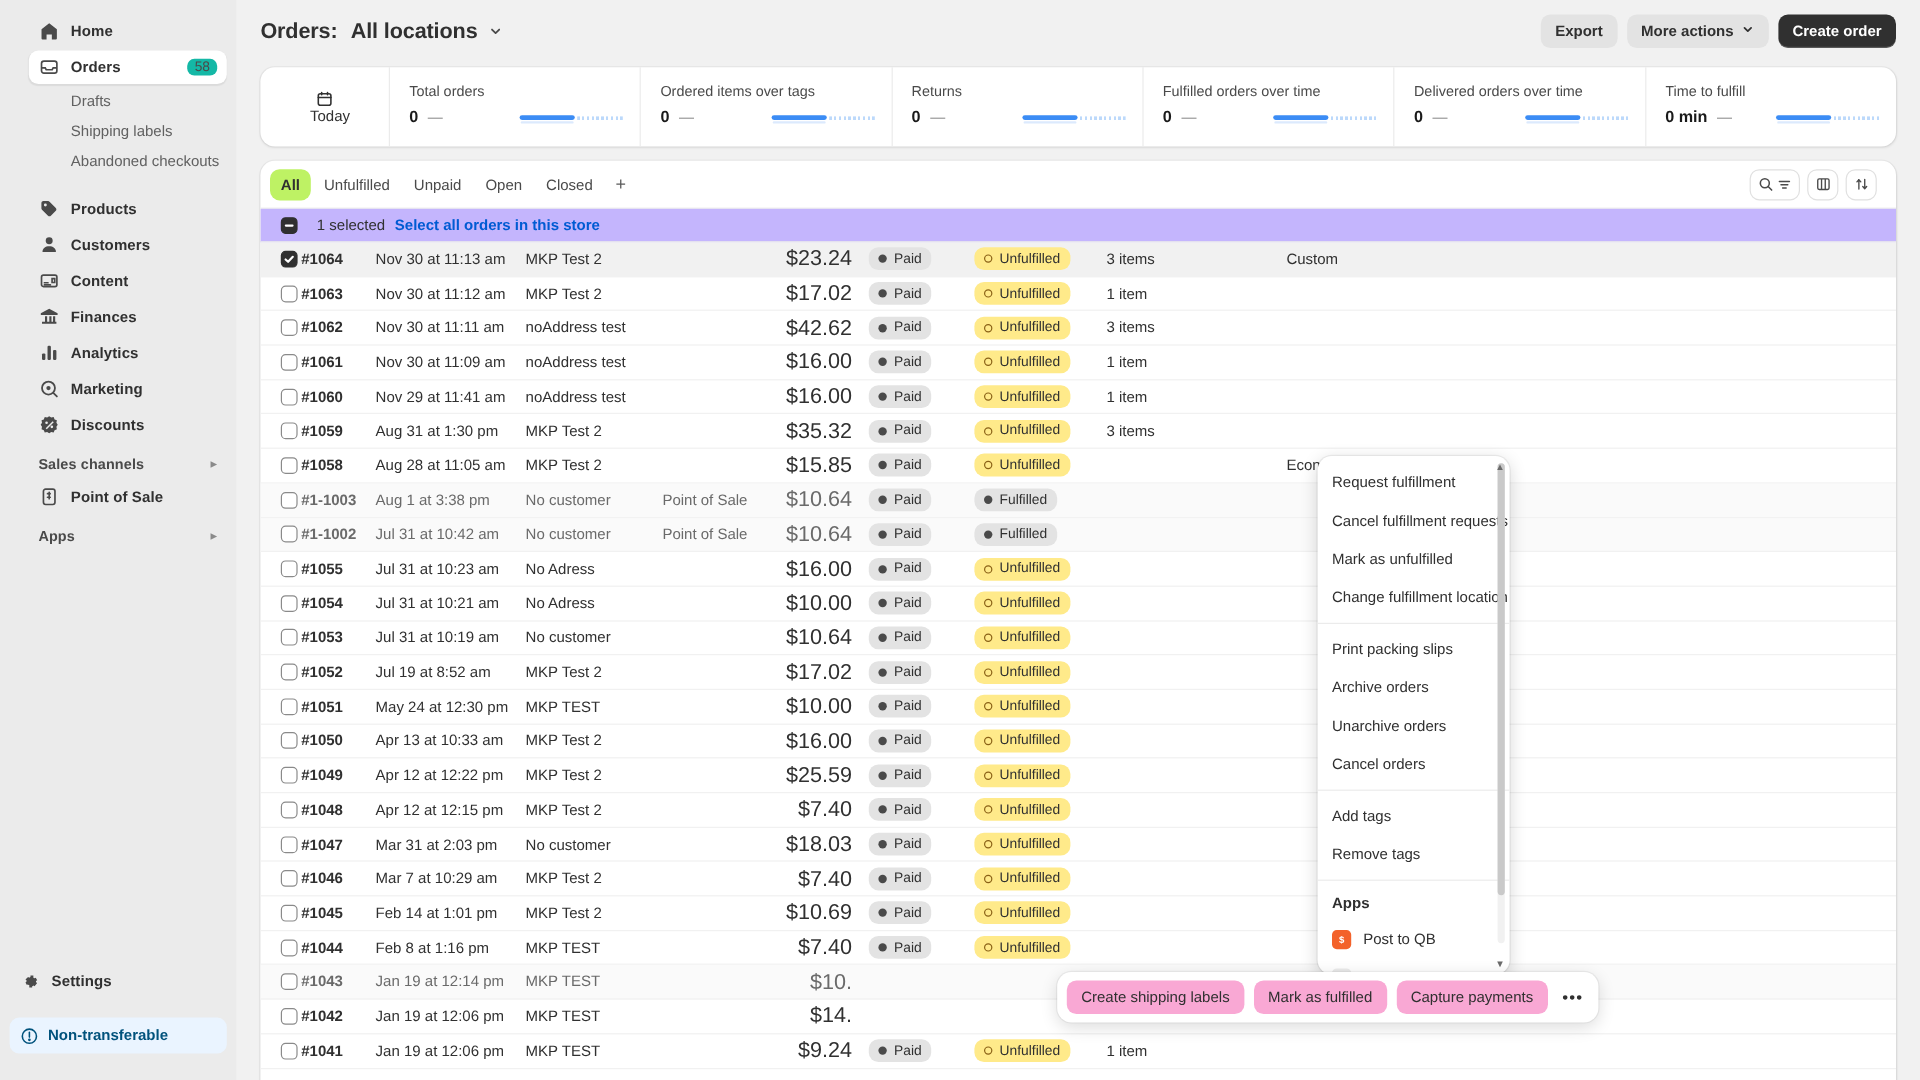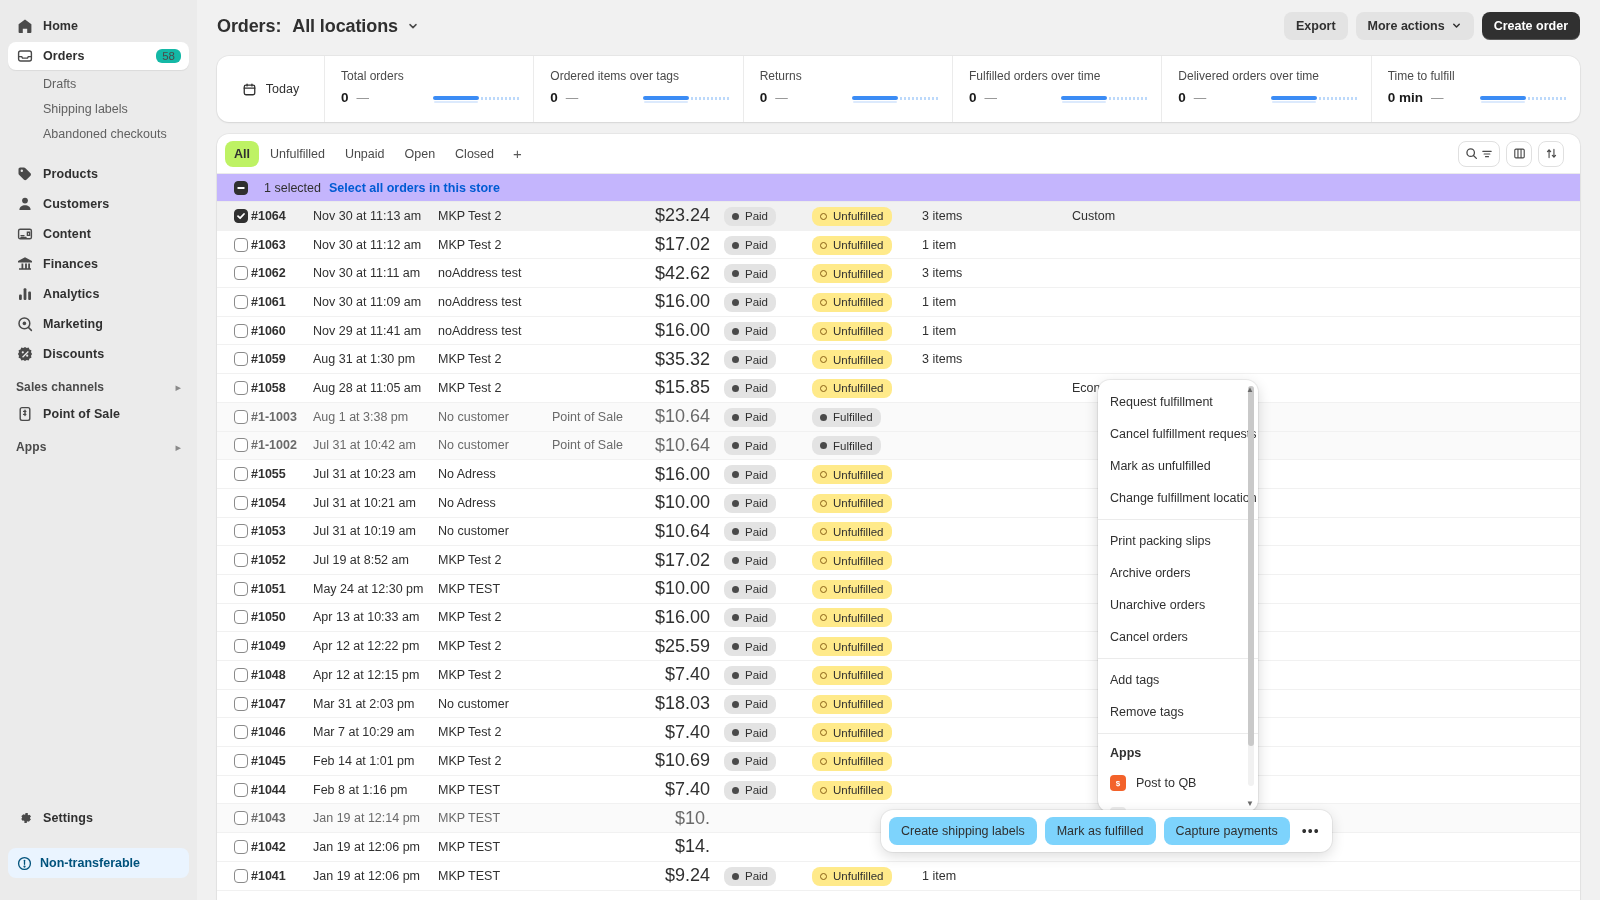--- a/index.html
+++ b/index.html
@@ -10,21 +10,21 @@
     overflow: hidden;
     -webkit-font-smoothing: antialiased;
   }
   body { position: relative; }
 
   
   #sidebar {
     position: absolute; left: 0; top: 0;
     width: 197px; height: 900px;
     background: #ebebeb;
-    padding: 12px 8px 0 8px;
+    padding: 12px 8px 0 24px;
   }
   .nav-item {
     display: flex; align-items: center;
     height: 28px;
     padding: 0 8px;
     border-radius: 8px;
     margin-bottom: 2px;
     cursor: pointer;
     position: relative;
   }
@@ -136,20 +136,21 @@
     border-radius: 12px;
     box-shadow: 0 1px 2px rgba(0,0,0,.08), 0 0 0 1px rgba(0,0,0,.04);
     display: flex;
     align-items: stretch;
   }
   #kpi-today {
     width: 108px;
     display: flex; align-items: center; justify-content: center;
     border-right: 1px solid #ebebeb;
     cursor: pointer;
+    flex-direction: column;
   }
   #kpi-today .lbl { font-size: 12.5px; color: #303030; margin-left: 9px; font-weight:500; }
   .kpi {
     flex: 1;
     border-right: 1px solid #ebebeb;
     padding: 13px 14px 0 16px;
     cursor: pointer;
     min-width: 0;
   }
   .kpi:last-child { border-right: none; }
@@ -338,21 +339,21 @@
     height: 42px;
     background: #ffffff;
     border-radius: 12px;
     box-shadow: 0 4px 14px rgba(0,0,0,.14), 0 0 0 1px rgba(0,0,0,.05);
     display: flex; align-items: center;
     padding: 0 8px;
     z-index: 50;
   }
   .ab-btn {
     height: 28px; border-radius: 8px;
-    background: #7dd3fc; color: #303030;
+    background: #f9a8d4; color: #303030;
     font-size: 12.5px; font-weight: 500;
     display: inline-flex; align-items: center;
     padding: 12px 12px; margin-right: 8px;
     cursor: pointer; white-space: nowrap;
   }
   .ab-more {
     width: 26px; height: 26px;
     display: inline-flex; align-items: center; justify-content: center;
     color: #303030; font-size: 14px; cursor: pointer;
     letter-spacing: 1px;

